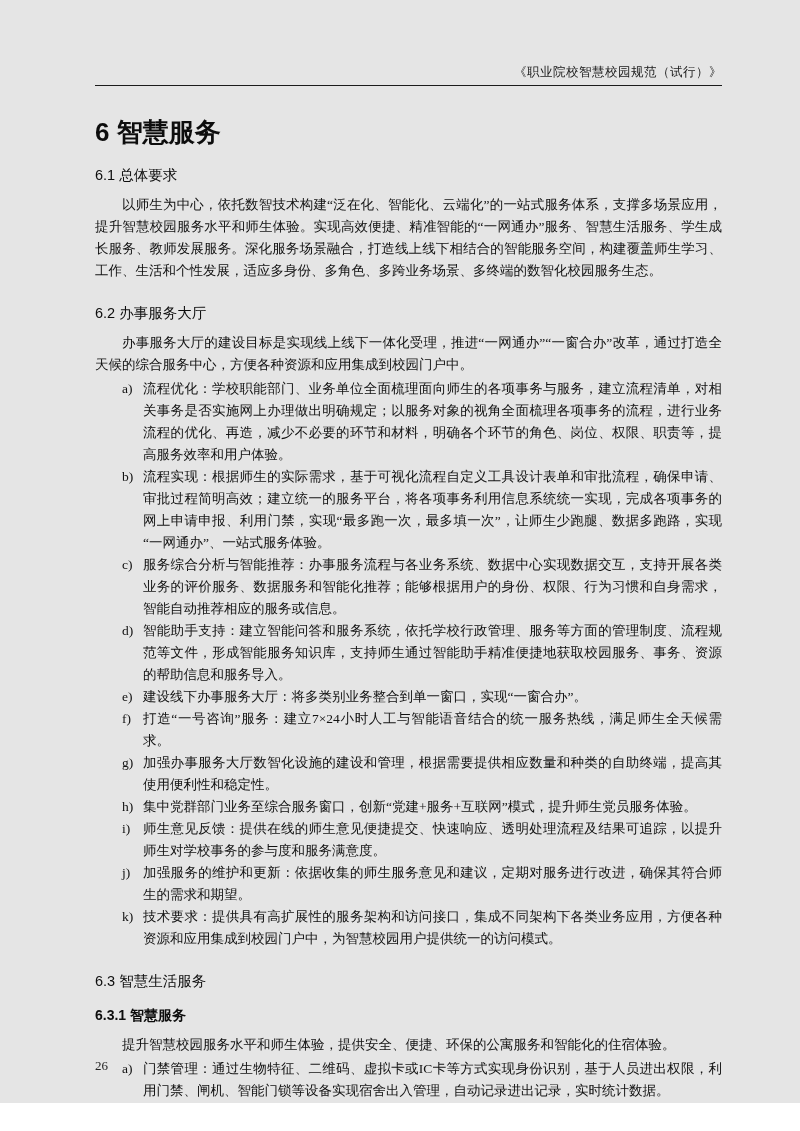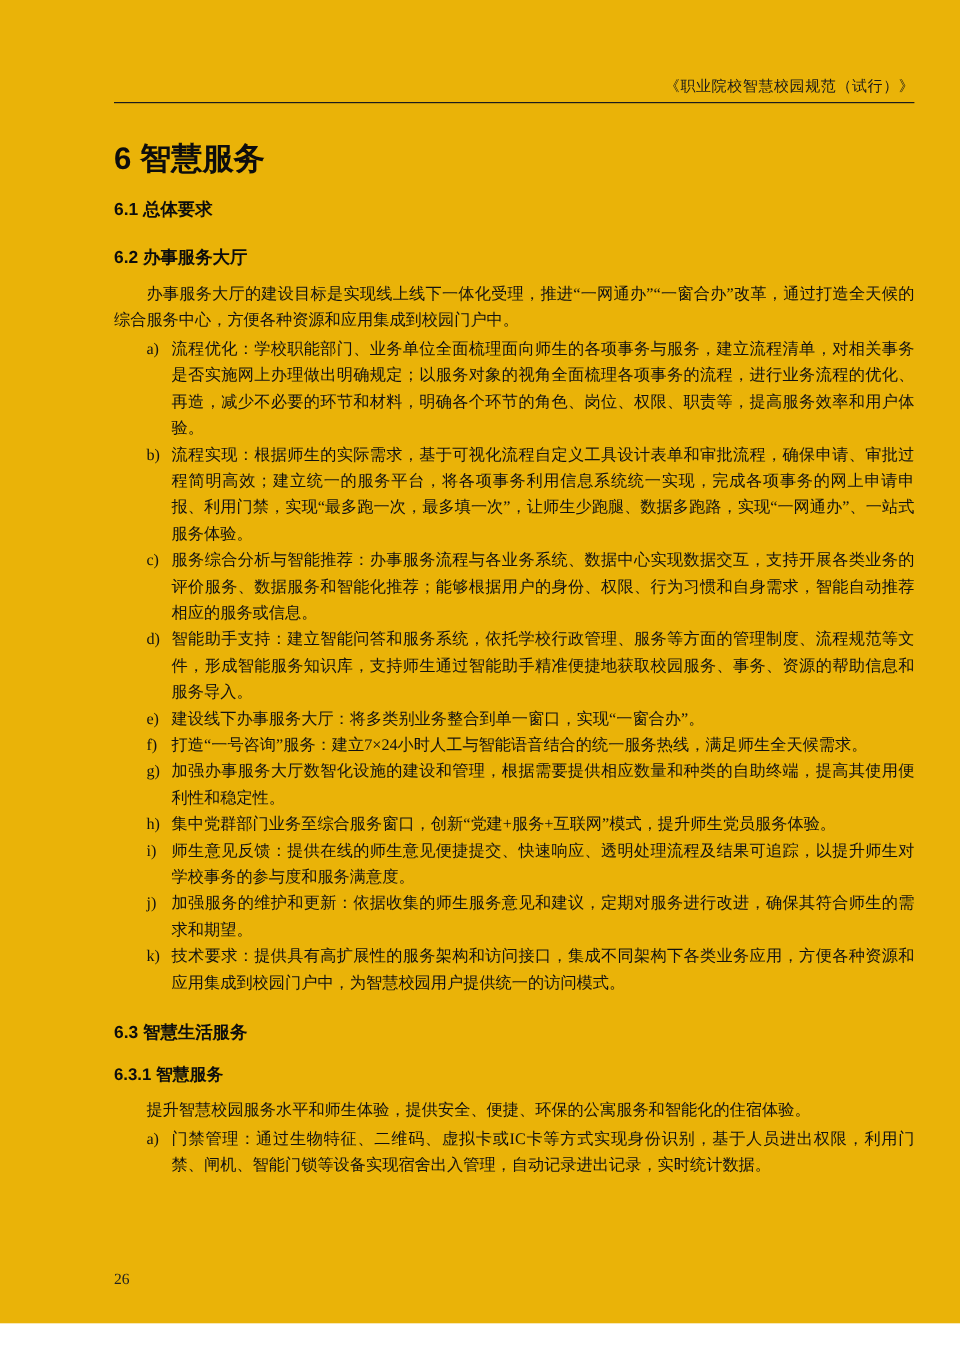--- a/index.html
+++ b/index.html
@@ -5,24 +5,24 @@
   html, body {
     margin: 0;
     padding: 0;
     background: #ffffff;
   }
   .page {
     position: relative;
     width: 800px;
     height: 1103px;
     margin: 0 auto;
-    background: #eab308;
+    background: #e5e5e5;
     color: #111111;
     box-sizing: border-box;
-    padding: 64px 38px 0 95px;
+    padding: 64px 78px 0 95px;
     font-family: "Liberation Serif", "DejaVu Serif", serif;
     font-size: 13.5px;
     line-height: 22px;
     overflow: hidden;
   }
   .running-header {
     text-align: right;
     font-size: 12.5px;
     line-height: 16px;
     color: #1a1a1a;
@@ -36,21 +36,21 @@
   h1.chapter-title {
     font-family: "Liberation Sans", "DejaVu Sans", sans-serif;
     font-weight: bold;
     font-size: 26px;
     line-height: 24px;
     margin: 34px 0 0 0;
     color: #0d0d0d;
   }
   h2.section-heading {
     font-family: "Liberation Sans", "DejaVu Sans", sans-serif;
-    font-weight: bold;
+    font-weight: normal;
     font-size: 14.5px;
     line-height: 18px;
     margin: 22px 0 10px 0;
     color: #0d0d0d;
   }
   h3.subsection-heading {
     font-family: "Liberation Sans", "DejaVu Sans", sans-serif;
     font-weight: bold;
     font-size: 14px;
     line-height: 18px;
@@ -91,20 +91,21 @@
 <body>
 
 <div class="page">
 
   <div class="running-header">《职业院校智慧校园规范（试行）》</div>
   <hr class="header-rule">
 
   <h1 class="chapter-title">6 智慧服务</h1>
 
   <h2 class="section-heading">6.1 总体要求</h2>
+  <p class="body-paragraph">以师生为中心，依托数智技术构建“泛在化、智能化、云端化”的一站式服务体系，支撑多场景应用，提升智慧校园服务水平和师生体验。实现高效便捷、精准智能的“一网通办”服务、智慧生活服务、学生成长服务、教师发展服务。深化服务场景融合，打造线上线下相结合的智能服务空间，构建覆盖师生学习、工作、生活和个性发展，适应多身份、多角色、多跨业务场景、多终端的数智化校园服务生态。</p>
 
   <h2 class="section-heading">6.2 办事服务大厅</h2>
   <p class="body-paragraph">办事服务大厅的建设目标是实现线上线下一体化受理，推进“一网通办”“一窗合办”改革，通过打造全天候的综合服务中心，方便各种资源和应用集成到校园门户中。</p>
 
   <ol class="lettered-list">
     <li>
       <span class="list-marker">a)</span>
       <span>流程优化：学校职能部门、业务单位全面梳理面向师生的各项事务与服务，建立流程清单，对相关事务是否实施网上办理做出明确规定；以服务对象的视角全面梳理各项事务的流程，进行业务流程的优化、再造，减少不必要的环节和材料，明确各个环节的角色、岗位、权限、职责等，提高服务效率和用户体验。</span>
     </li>
     <li>

